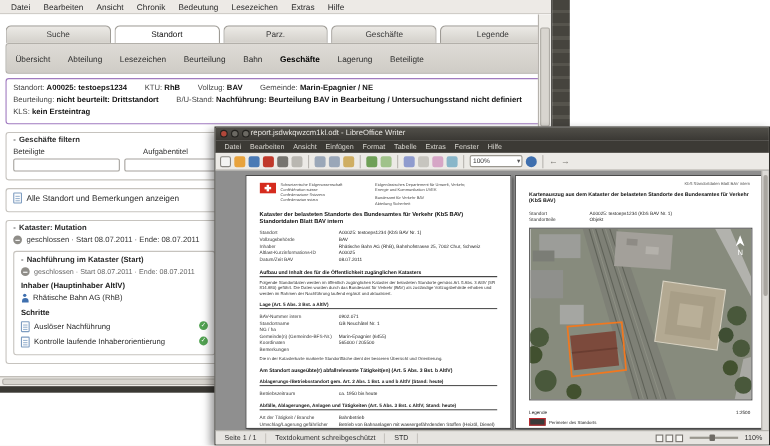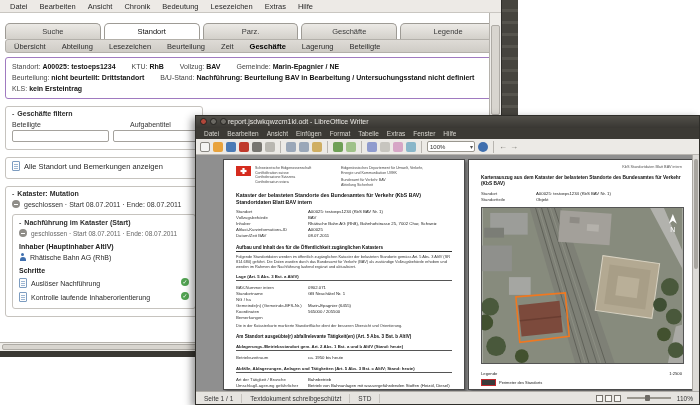--- a/index.html
+++ b/index.html
@@ -19,21 +19,21 @@
   .wbtn.close { background:#b2473a; }
   .ff-menu { height:13px; background:#edeae6; border-bottom:1px solid #c9c6c1;
         display:flex; align-items:center; padding-left:4px; }
   .ff-menu span { font-size:7.5px; color:#2a2a2a; padding:0 6px; }
   .ff-content { position:relative; height:329px; background:#fff; overflow:hidden; }
   .tabrow { display:flex; gap:3px; margin:10px 5px 0 5px; }
   .tab { flex:1; height:16px; background:linear-gradient(#eceae6,#d3d0ca);
         border:1px solid #9e9b95; border-bottom:none; border-radius:5px 5px 0 0;
         font-size:7.5px; color:#3a3a3a; text-align:center; line-height:16px; }
   .tab.active { background:#ffffff; color:#111; }
-  .subnav { height:14px; margin:0 5px; background:linear-gradient(#dedbd6,#cfccc6);
+  .subnav { height:28px; margin:0 5px; background:linear-gradient(#dedbd6,#cfccc6);
         border:1px solid #b3b0aa; border-radius:3px; display:flex; align-items:center; }
   .subnav span { font-size:7.5px; color:#2e2e2e; padding:0 8px; }
   .subnav span.active { font-weight:bold; color:#000; }
   .infobox { margin:4px 5px; border:1px solid #a07ac0; border-radius:3px;
         padding:3px 6px 4px 6px; background:#fff; }
   .iline { font-size:7px; line-height:11px; color:#444; white-space:nowrap; }
   .iline b { color:#141414; }
   .iline .pair { margin-right:14px; }
   .secbox { margin:7px 5px; width:198px; border:1px solid #c6c3be; border-radius:3px;
         padding:3px 6px 7px 6px; background:#fff; }
@@ -161,21 +161,21 @@
         <div class="tab active">Standort</div>
         <div class="tab">Parz.</div>
         <div class="tab">Geschäfte</div>
         <div class="tab">Legende</div>
       </div>
       <div class="subnav">
         <span>Übersicht</span>
         <span>Abteilung</span>
         <span>Lesezeichen</span>
         <span>Beurteilung</span>
-        <span>Zeit</span>
+        <span>Bahn</span>
         <span class="active">Geschäfte</span>
         <span>Lagerung</span>
         <span>Beteiligte</span>
       </div>
 
       <div class="infobox">
         <div class="iline">
           <span class="pair"><span>Standort:</span> <b>A00025: testoeps1234</b></span>
           <span class="pair"><span>KTU:</span> <b>RhB</b></span>
           <span class="pair"><span>Vollzug:</span> <b>BAV</b></span>

